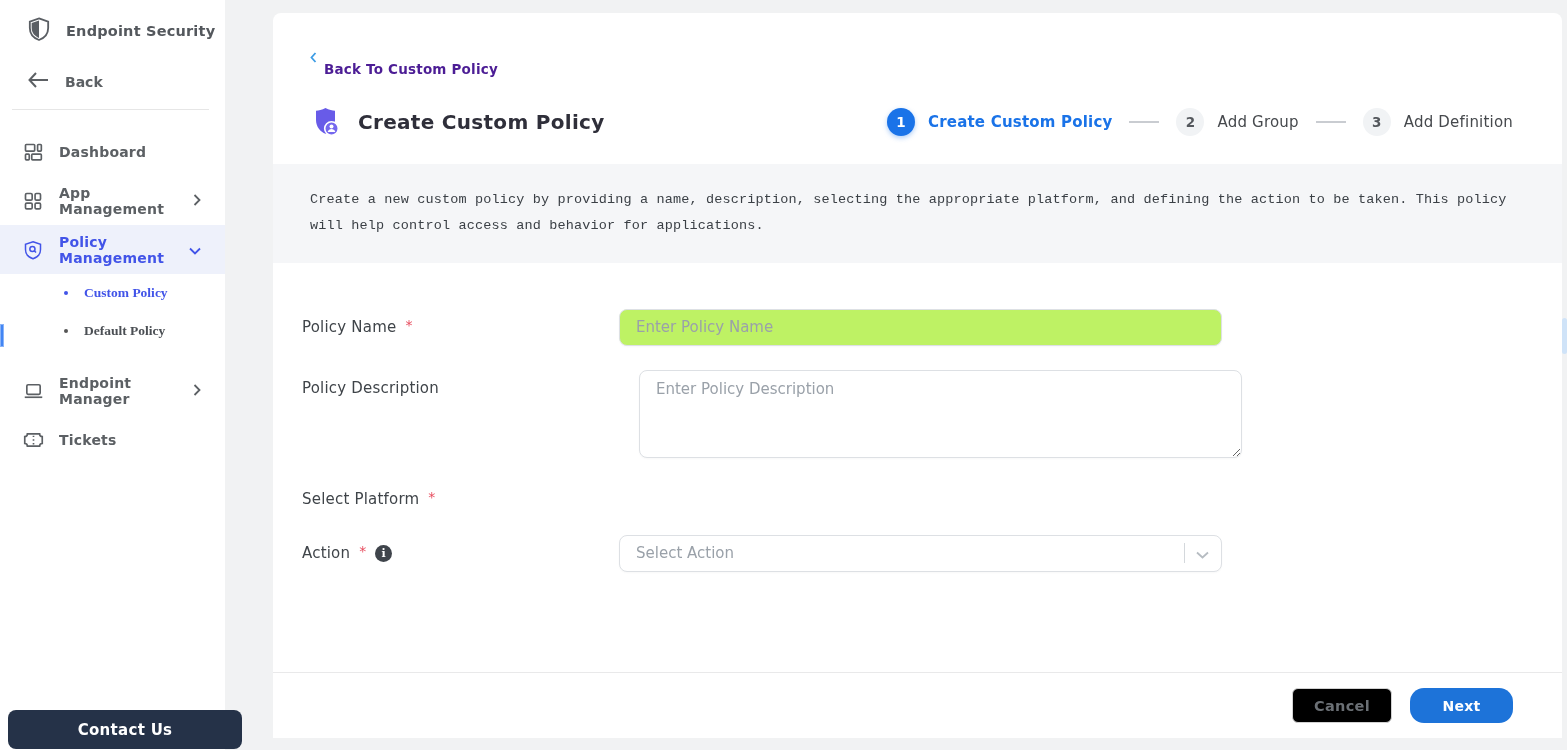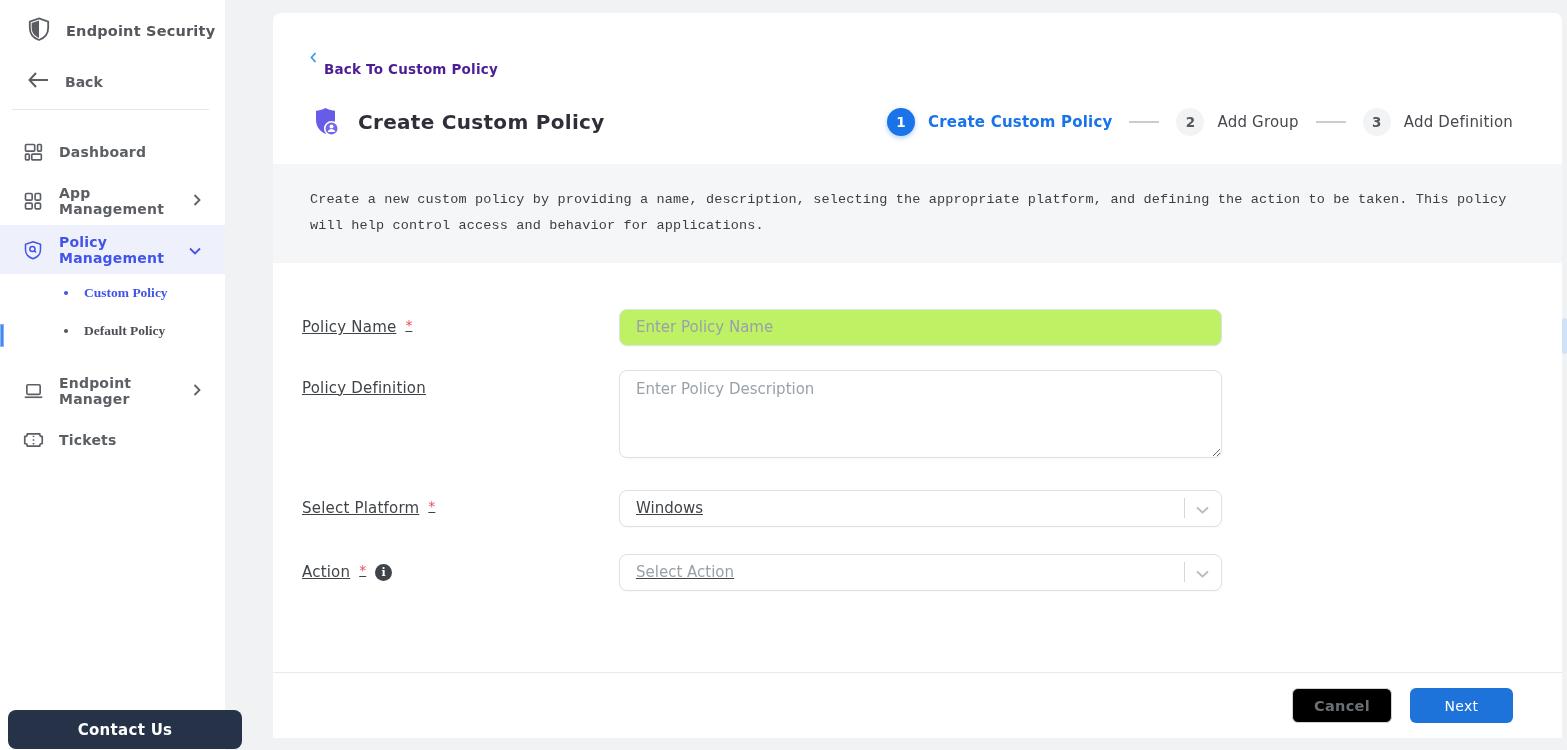--- a/index.html
+++ b/index.html
@@ -73,38 +73,38 @@
   .step-label { font-size: 15px; font-weight: 500; color: #46494d; letter-spacing: .2px; white-space: nowrap; }
   .step.active .step-label { color: #1a73e8; font-weight: 600; }
   .step-dash { width: 30px; height: 2px; background: #c9ccd1; margin: 0 17px; }
 
   .intro-band {
     margin-top: 21px; background: #f5f6f8; padding: 23px 40px 23px 37px;
     font-size: 13.5px; color: #3b4046; line-height: 1.95; letter-spacing: .15px; font-family: Liberation Mono, monospace;
   }
 
   
-  .form-area { padding: 46px 0 0 29px; text-decoration: underline; }
+  .form-area { padding: 46px 0 0 29px; }
   .form-row { display: flex; }
   .form-label-cell { width: 317px; flex-shrink: 0; display: flex; align-items: center; gap: 9px; }
   .form-label-cell.top { align-items: flex-start; padding-top: 9px; }
   .form-label { font-size: 15px; color: #3f4449; letter-spacing: .2px; }
   .req { color: #e74c5e; font-size: 14px; position: relative; top: -2px; }
   .field { width: 603px; }
 
   .text-input {
     width: 603px; height: 37px; border: 1px solid #dde0e4; border-radius: 8px;
     padding: 0 16px; font-family: inherit; font-size: 15px; color: #444;
     background: #bef264; box-shadow: 0 1px 2px rgba(0,0,0,.03); outline: none;
   }
   .text-input::placeholder, .textarea-input::placeholder { color: #9aa1a9; opacity: 1; }
   .textarea-input {
     width: 603px; height: 88px; border: 1px solid #dde0e4; border-radius: 8px;
     padding: 9px 16px; font-family: inherit; font-size: 15px; color: #444;
-    background: #fff; box-shadow: 0 1px 2px rgba(0,0,0,.03); outline: none; resize: vertical;
+    background: #fff; box-shadow: 0 1px 2px rgba(0,0,0,.03); outline: none; resize: vertical; margin-left: 20px;
   }
   .select-box {
     width: 603px; height: 37px; border: 1px solid #dde0e4; border-radius: 8px;
     background: #fff; display: flex; align-items: center; padding: 0 12px 0 16px;
     box-shadow: 0 1px 2px rgba(0,0,0,.03); cursor: pointer;
   }
   .select-value { flex: 1; font-size: 15px; color: #3f4449; }
   .select-value.placeholder { color: #9aa1a9; }
   .select-sep { width: 1px; height: 20px; background: #d4d8dc; margin-right: 11px; }
   .mt24 { margin-top: 24px; }
@@ -124,22 +124,22 @@
     display: flex; align-items: center; justify-content: flex-end;
     padding-right: 49px; gap: 18px;
   }
   .btn-cancel {
     width: 100px; height: 35px; background: #000000; border: 1px solid #d2d2d2;
     border-radius: 6px; color: #6b7075; font-family: inherit; font-size: 14.5px;
     font-weight: 600; letter-spacing: .3px; cursor: pointer;
   }
   .btn-next {
     width: 103px; height: 35px; background: #1d73d9; border: none;
-    border-radius: 6px; color: #fff; font-family: inherit; font-size: 14px;
-    font-weight: 400; letter-spacing: .3px; cursor: pointer;
+    border-radius: 14px; color: #fff; font-family: inherit; font-size: 14px;
+    font-weight: 700; letter-spacing: .3px; cursor: pointer;
   }
   .right-scroll-thumb {
     position: absolute; right: 0; top: 318px; width: 5px; height: 36px;
     background: #cfe3f8; border-radius: 3px; z-index: 3;
   }
 </style>
 </head>
 <body>
 
 <nav class="sidebar">
@@ -303,42 +303,31 @@
         <span class="form-label">Policy Name</span>
         <span class="req">*</span>
       </div>
       <div class="field">
         <input class="text-input" type="text" placeholder="Enter Policy Name" style="">
       </div>
     </div>
 
     <div class="form-row mt24">
       <div class="form-label-cell top">
-        <span class="form-label">Policy Definition</span>
+        <span class="form-label">Policy Description</span>
       </div>
       <div class="field">
         <textarea class="textarea-input" placeholder="Enter Policy Description" style=""></textarea>
       </div>
     </div>
 
     <div class="form-row mt28">
       <div class="form-label-cell">
         <span class="form-label">Select Platform</span>
         <span class="req">*</span>
-      </div>
-      <div class="field">
-        <div class="select-box">
-          <span class="select-value">Windows</span>
-          <span class="select-sep"></span>
-          <span>
-            <svg width="13" height="8" viewBox="0 0 13 8">
-                <path d="M1 1.5 L6.5 6.5 L12 1.5" stroke="#b6bcc2" stroke-width="1.8" fill="none"></path>
-              </svg>
-          </span>
-        </div>
       </div>
     </div>
 
     <div class="form-row mt27">
       <div class="form-label-cell">
         <span class="form-label">Action</span>
         <span class="req">*</span>
         <span class="info-icon">i</span>
       </div>
       <div class="field">

